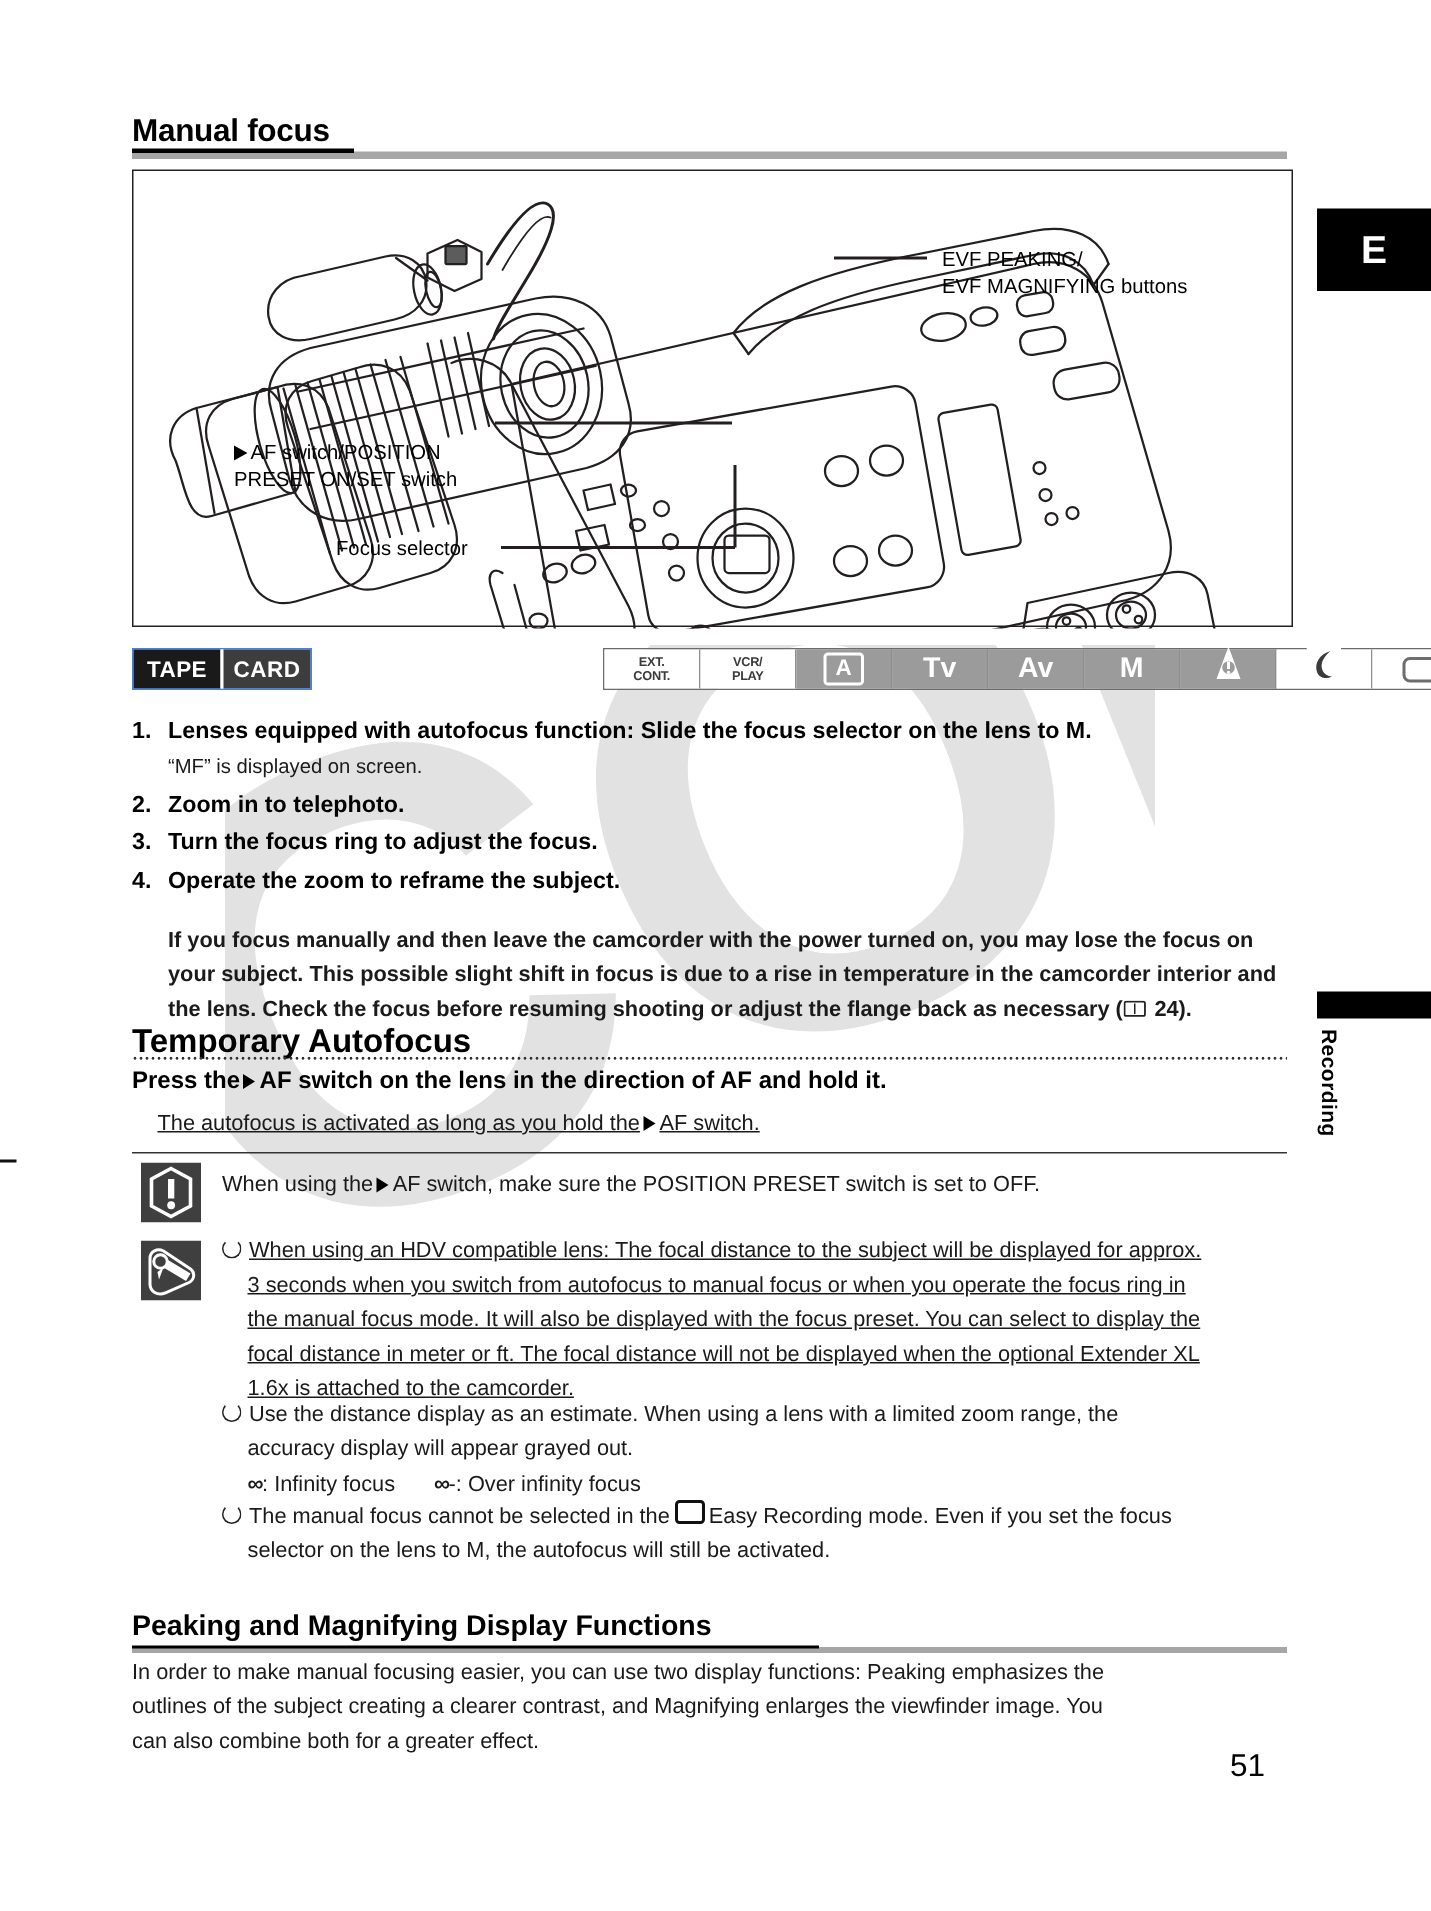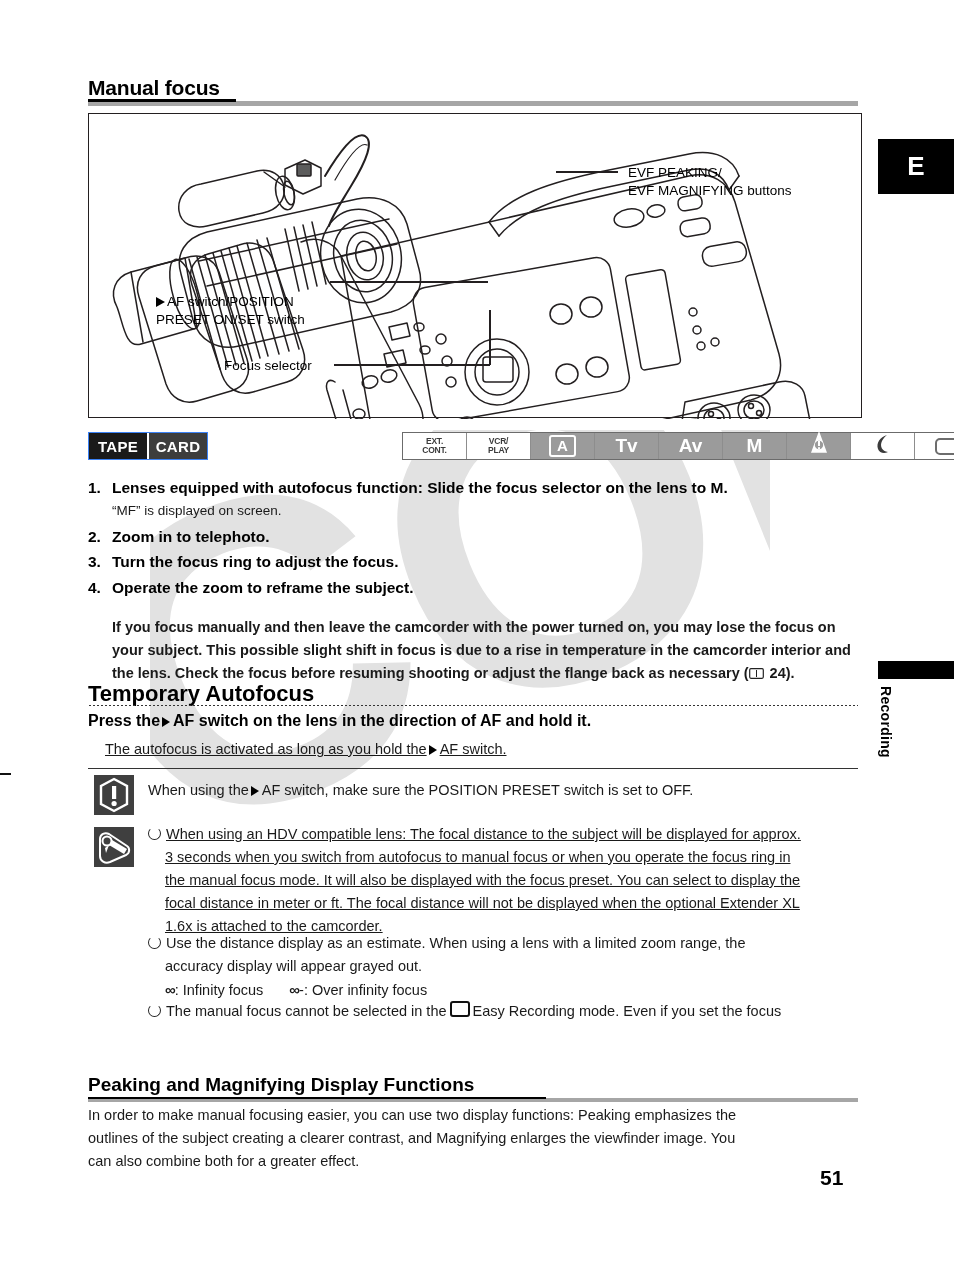--- a/index.html
+++ b/index.html
@@ -300,21 +300,21 @@
     left: 0px; top: 773px;
     width: 11px; height: 2px;
     background: #111;
   }
 
   
   #page-number {
     position: absolute;
     left: 820px; top: 1166px;
     font-size: 21px;
-    font-weight: bold;
+    font-weight: normal;
     color: #000;
   }
 </style>
 </head>
 <body>
 
 <div id="watermark">
   <svg viewBox="0 0 620 520" preserveAspectRatio="none">
     <text x="10" y="400" font-family="Liberation Sans, sans-serif" font-size="430" font-weight="bold" fill="#e2e2e2" transform="rotate(-22 60 400)">COPY</text>
   </svg>
@@ -579,20 +579,21 @@
   </div>
 
   <div class="note-block" style="left:148px; top:932px; width:726px;">
     <span class="bullet-o"></span><span>Use the distance display as an estimate. When using a lens with a limited zoom range, the</span><br>
     <span style="margin-left:17px;">accuracy display will appear grayed out.</span><br>
     <span style="margin-left:17px;"><span class="inf">∞</span><span>: Infinity focus</span><span style="display:inline-block;width:26px;"></span><span class="inf">∞</span><span>-: Over infinity focus</span></span>
   </div>
 
   <div class="note-block" style="left:148px; top:1000px; width:726px;">
     <span class="bullet-o"></span><span>The manual focus cannot be selected in the</span><span class="easy-inline"></span><span>Easy Recording mode. Even if you set the focus</span><br>
+    <span style="margin-left:17px;">selector on the lens to M, the autofocus will still be activated.</span>
   </div>
 
   <div class="section-head" style="left:88px; top:1074px; font-size:19px;">Peaking and Magnifying Display Functions</div>
   <div class="head-rule" style="left:88px; top:1098px; width:770px; height:4px;"></div>
   <div class="head-rule-dark" style="left:88px; top:1097px; width:458px;"></div>
 
   <div class="body-text" style="left:88px; top:1104px; width:780px;">
     <span>In order to make manual focusing easier, you can use two display functions: Peaking emphasizes the</span><br>
     <span>outlines of the subject creating a clearer contrast, and Magnifying enlarges the viewfinder image. You</span><br>
     <span>can also combine both for a greater effect.</span>

